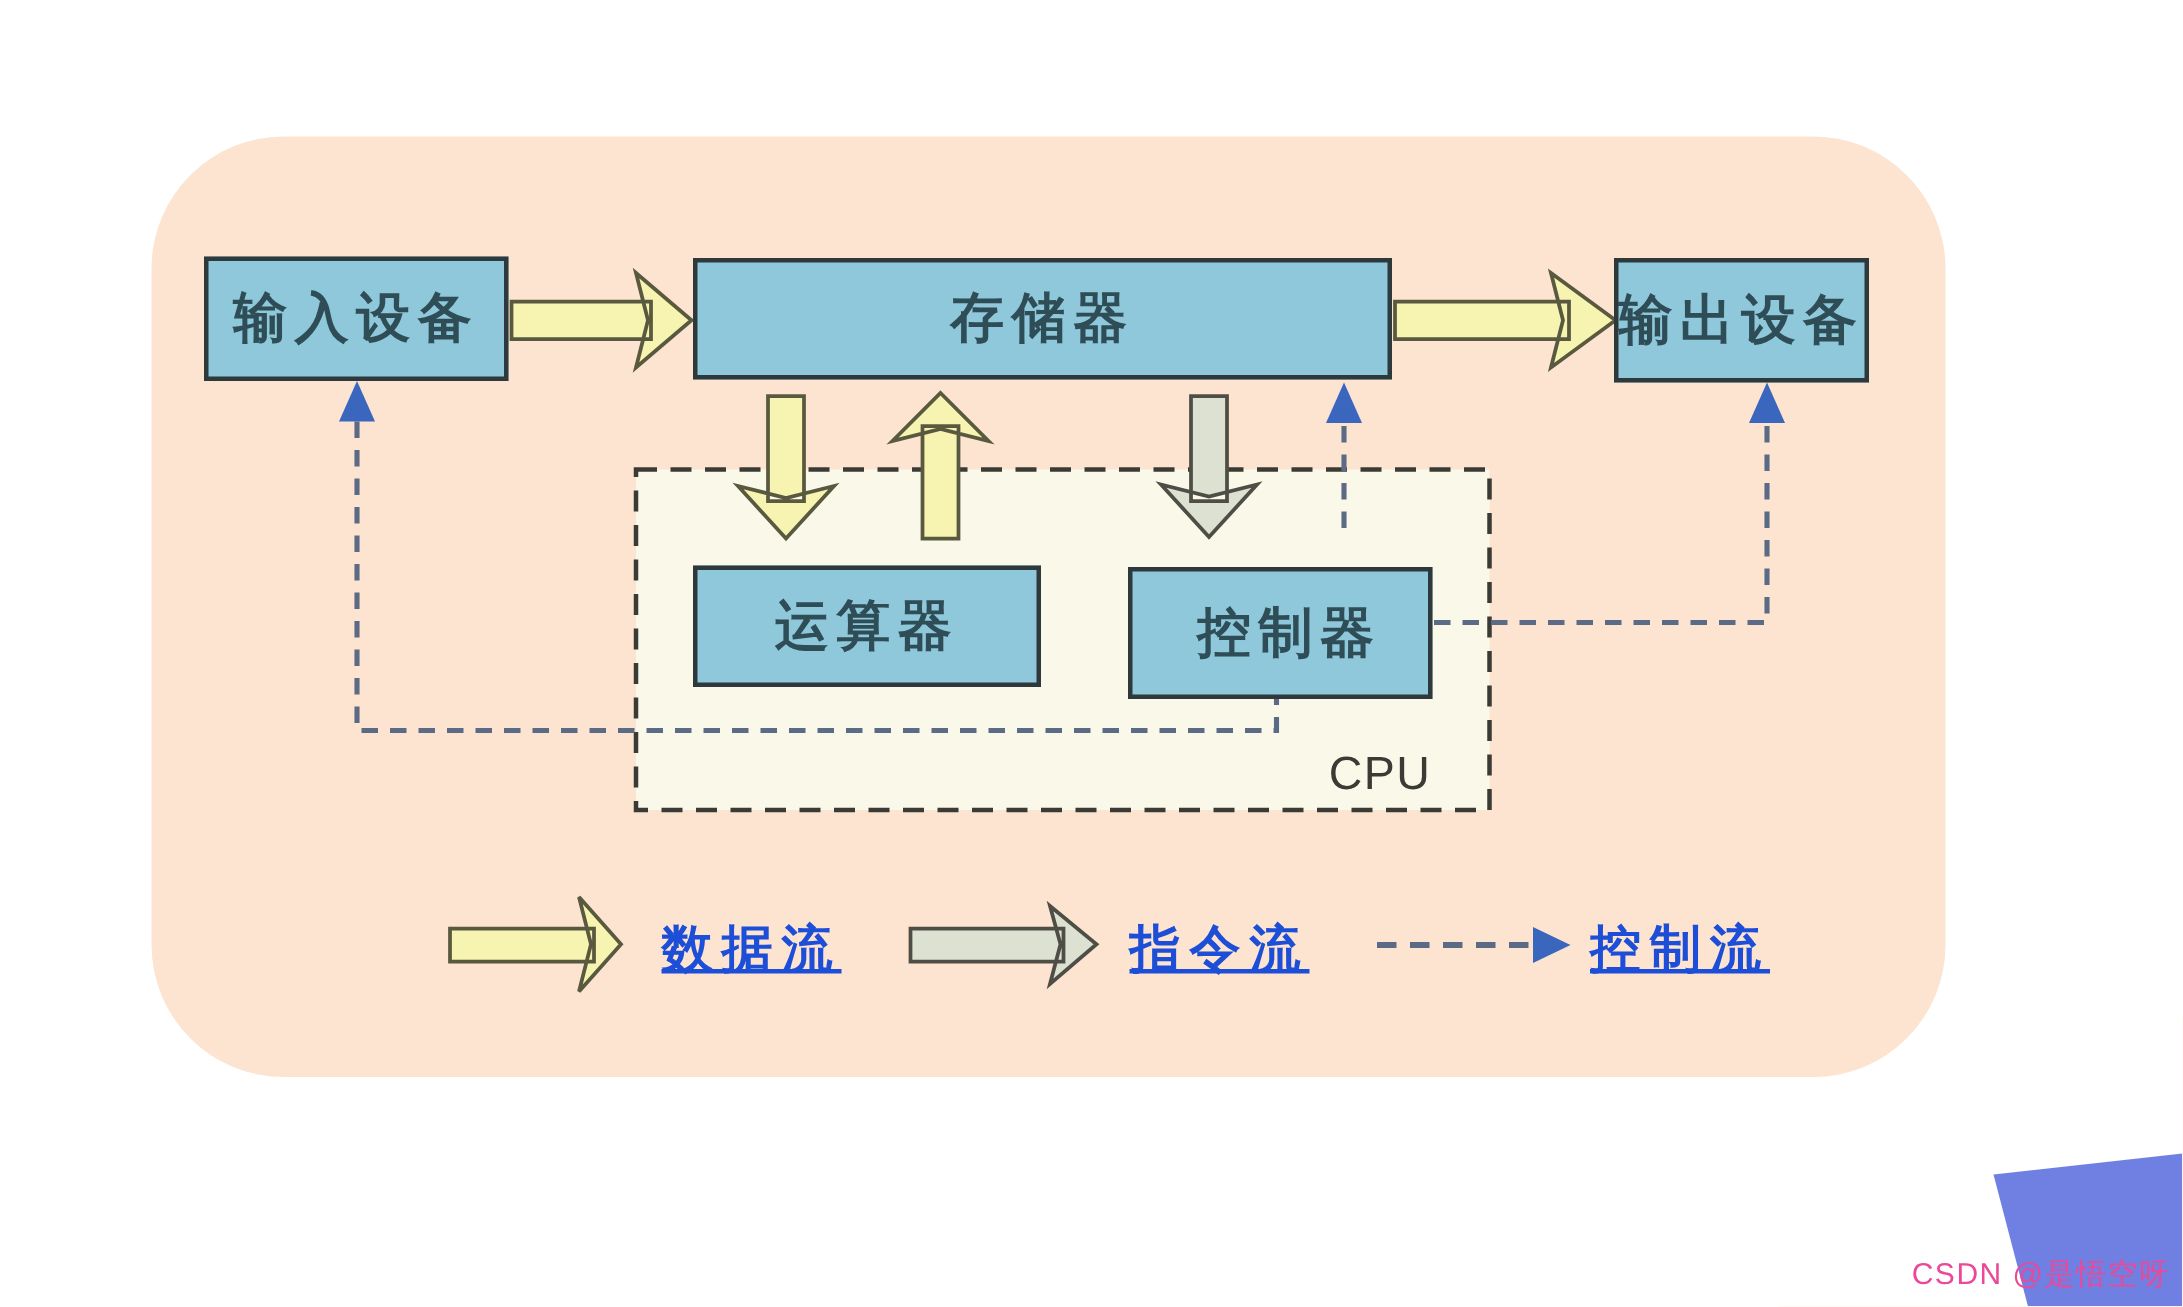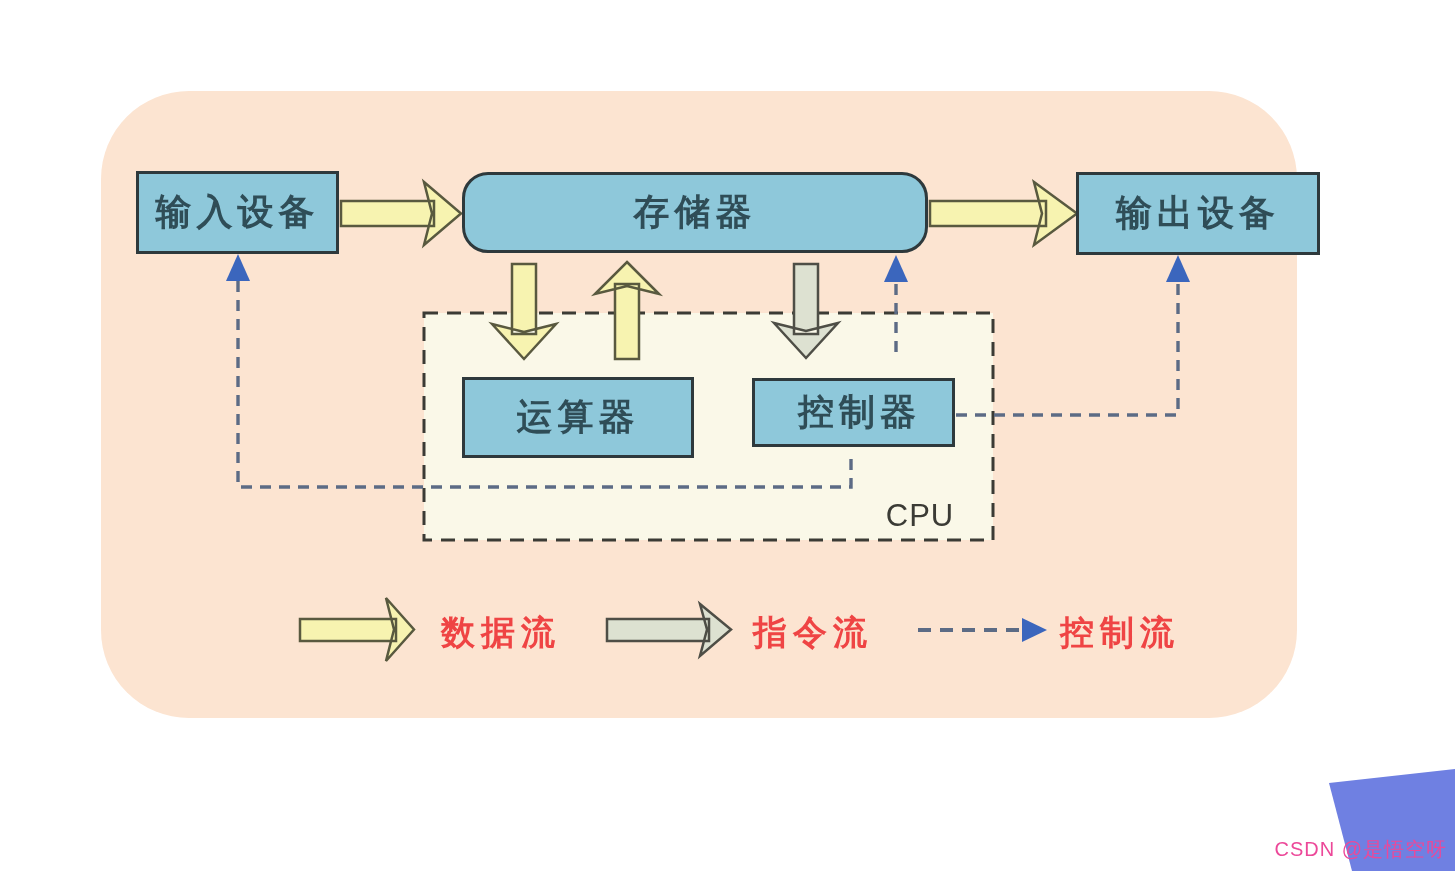--- a/index.html
+++ b/index.html
@@ -12,31 +12,31 @@
     background:#fce4d1;border-radius:88px;
   }
   .gfx{position:absolute;left:0;top:0;width:1455px;height:871px;}
   .box{
     position:absolute;box-sizing:border-box;background:#8ec8da;
     border:3px solid #2e393c;display:flex;align-items:center;justify-content:center;
     font-family:"Liberation Serif",serif;font-weight:600;color:#2f4d57;
     font-size:36px;letter-spacing:5px;text-align:center;
   }
   .box-input{left:136px;top:171px;width:203px;height:83px;}
-  .box-memory{left:462px;top:172px;width:466px;height:81px;border-radius:26px;}
-  .box-output{left:1076px;top:172px;width:244px;height:83px;}
+  .box-memory{left:462px;top:172px;width:466px;height:81px;}
+  .box-output{left:1076px;top:172px;width:170px;height:83px;}
   .box-alu{left:462px;top:377px;width:232px;height:81px;}
-  .box-control{left:752px;top:378px;width:203px;height:69px;padding-left:12px;}
+  .box-control{left:752px;top:378px;width:203px;height:88px;padding-left:12px;}
   .cpu-label{
     position:absolute;left:880px;top:498px;width:80px;text-align:center;
     font-family:Liberation Sans, sans-serif;font-size:31px;color:#3b3b35;letter-spacing:1px;
   }
   .legend-label{
     position:absolute;font-family:"Liberation Serif",serif;font-weight:600;
-    font-size:34px;color:#ef4444;letter-spacing:6px;top:610px;
+    font-size:34px;color:#1d4ed8;letter-spacing:6px;top:610px;text-decoration:underline;
   }
   .legend-label-data{left:441px;}
   .legend-label-instruction{left:753px;}
   .legend-label-control{left:1060px;}
   .title{
     position:absolute;left:100px;top:752px;width:1197px;text-align:center;
     font-size:48px;font-weight:700;color:#59595b;letter-spacing:4px;
   }
   .watermark{
     position:absolute;right:8px;bottom:8px;font-size:20px;color:#ec4899;

